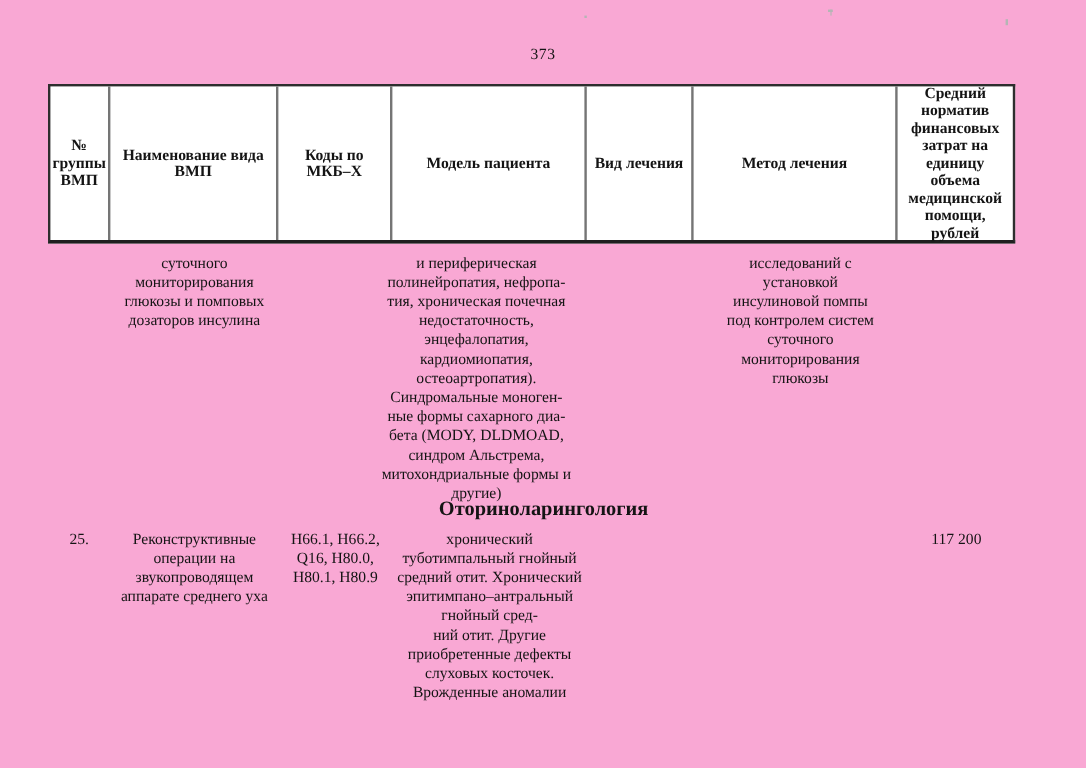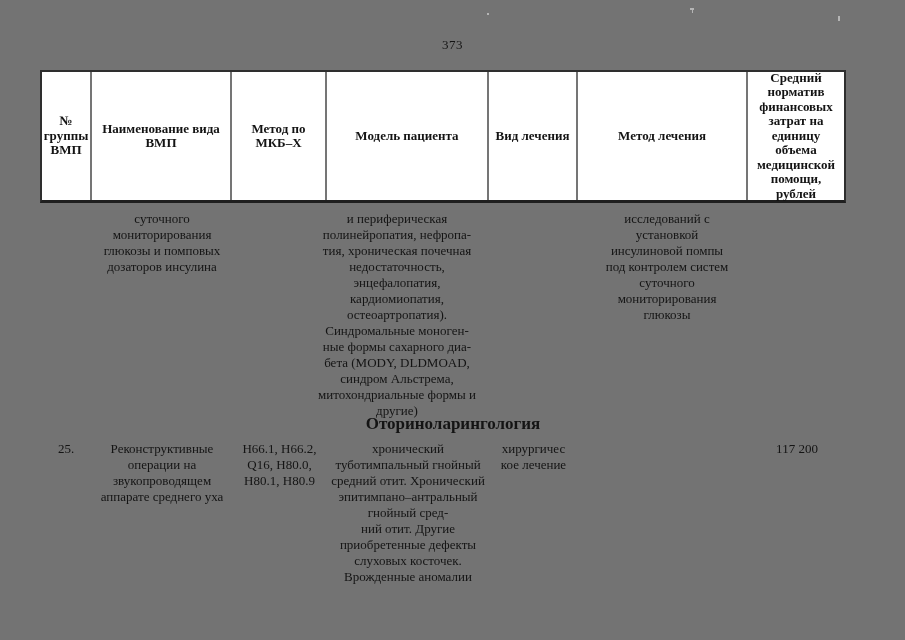--- a/index.html
+++ b/index.html
@@ -1,17 +1,17 @@
 <!DOCTYPE html>
 <html><head>
 <meta charset="utf-8">
 <style>
   html,body{margin:0;padding:0;background:#e8e8e8;}
   .page{
-    position:relative; width:905px; height:640px; background:#737373;
+    position:relative; width:905px; height:640px; background:#f9a8d4;
     font-family:"Liberation Serif", serif; color:#141414; overflow:hidden;
   }
   .page-number{
     position:absolute; top:37px; left:0; width:905px; text-align:center;
     font-size:13px; letter-spacing:.5px;
   }
   
   .thead{
     position:absolute; left:40px; top:70px; width:806px; height:133px;
     display:flex; box-sizing:border-box;
@@ -56,21 +56,21 @@
   <span class="artifact a2"></span>
   <span class="artifact a3"></span>
   <span class="artifact a4"></span>
 
   <div class="thead">
     <div class="th w1">№
 группы
 ВМП</div>
     <div class="th w2">Наименование вида
 ВМП</div>
-    <div class="th w3">Метод по
+    <div class="th w3">Коды по
 МКБ–Х</div>
     <div class="th w4">Модель пациента</div>
     <div class="th w5">Вид лечения</div>
     <div class="th w6">Метод лечения</div>
     <div class="th w7">Средний
 норматив
 финансовых
 затрат на
 единицу
 объема
@@ -116,17 +116,15 @@
 H80.1, H80.9</div>
   <div class="cellblock" style="left:325px; top:441px; width:166px;">хронический
 туботимпальный гнойный
 средний отит. Хронический
 эпитимпано–антральный
 гнойный сред-
 ний отит. Другие
 приобретенные дефекты
 слуховых косточек.
 Врожденные аномалии</div>
-  <div class="cellblock" style="left:489px; top:441px; width:89px;">хирургичес
-кое лечение</div>
   <div class="cellblock" style="left:748px; top:441px; width:98px;">117 200</div>
 
 </div>
 
 </body></html>

